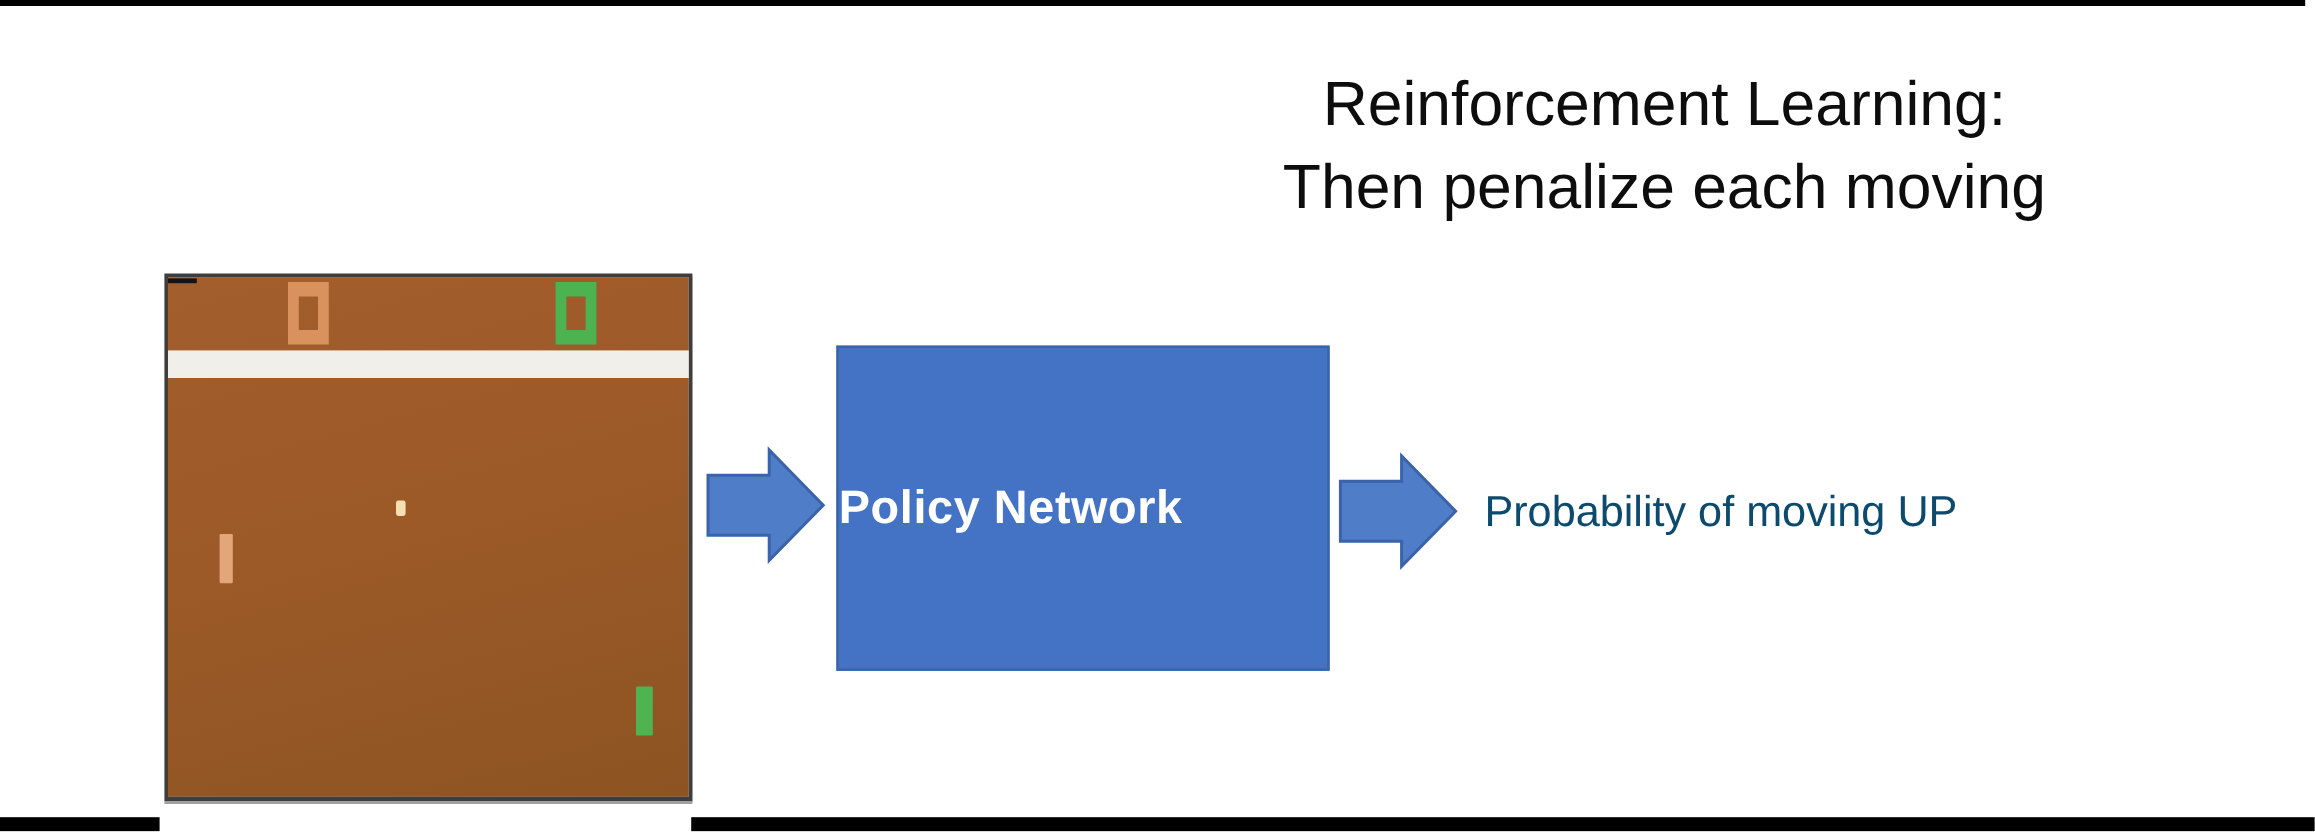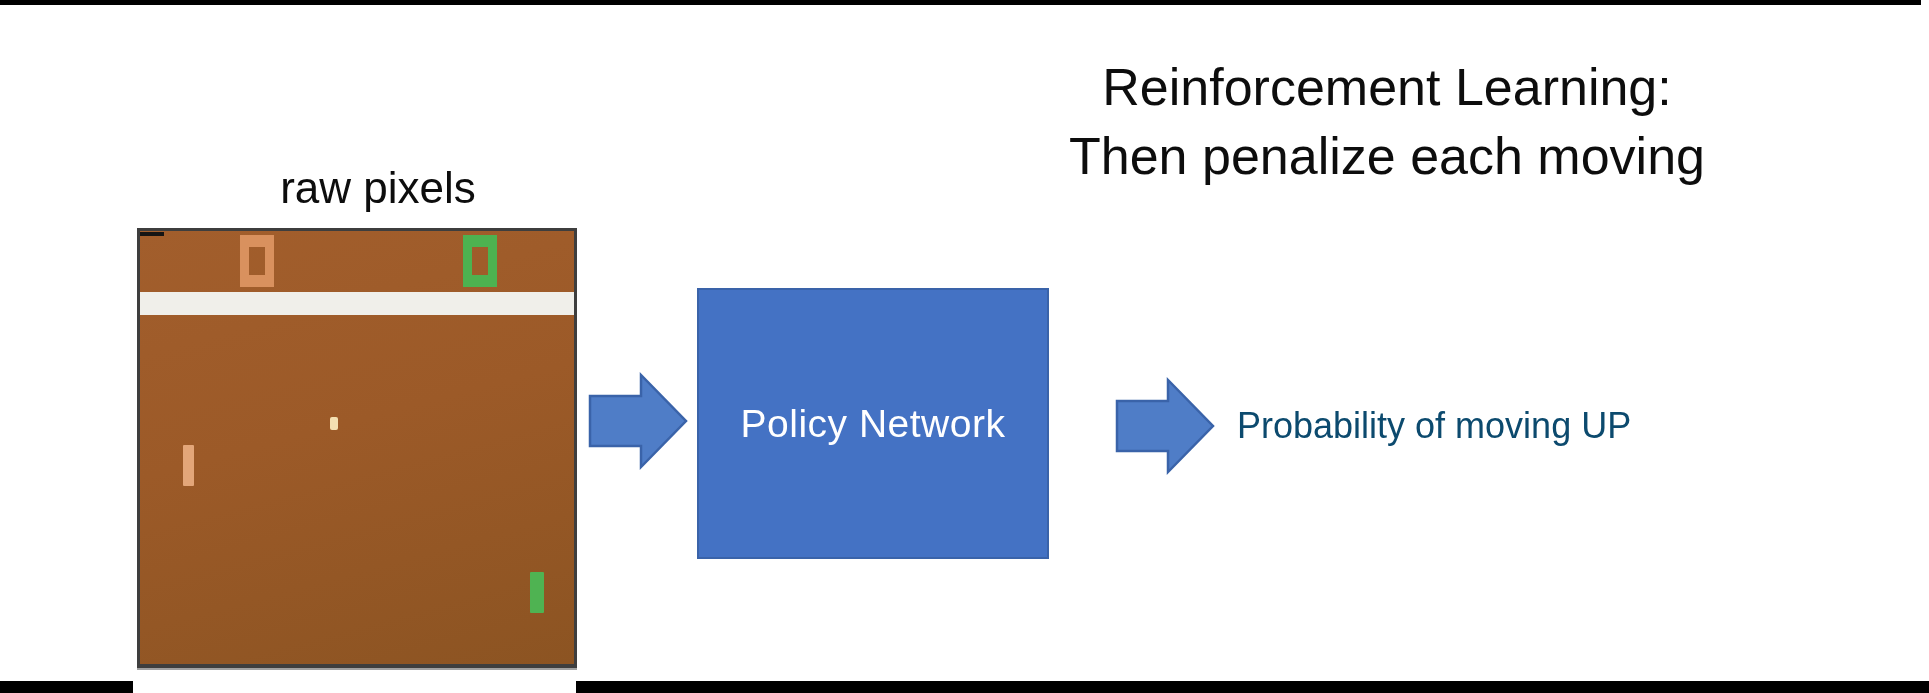--- a/index.html
+++ b/index.html
@@ -54,24 +54,24 @@
   .pong-ball { left: 190px; top: 186px; width: 8px; height: 13px; border-radius: 2px; }
   .paddle { border-radius: 1px; }
   .paddle-left { left: 43px; top: 214px; width: 11px; height: 41px; }
   .paddle-right { left: 390px; top: 341px; width: 14px; height: 41px; }
 
   
   .flow-arrows { left: 0; top: 0; width: 1929px; height: 693px; pointer-events: none; }
 
   
   .policy-box {
-    left: 697px; top: 288px; width: 352px; height: 271px;
+    left: 697px; top: 288px; width: 411px; height: 271px;
     box-sizing: border-box;
     border: 2px solid #3A63A9;
-    display: flex; align-items: center; justify-content: center;
+    display: flex; align-items: center; justify-content: flex-start; font-weight: bold;
   }
   .policy-label {
     color: #ffffff;
     font-size: 39px;
     letter-spacing: 0.5px;
     white-space: nowrap;
   }
 
   
   .output-label {
@@ -99,21 +99,20 @@
 
   <div class="bar bar-top"></div>
   <div class="bar bar-bottom-left"></div>
   <div class="bar bar-bottom-right"></div>
 
   <div class="abs title-block">
     <div class="title-line">Reinforcement Learning:</div>
     <div class="title-line">Then penalize each moving</div>
   </div>
 
-  <div class="abs raw-pixels-label">raw pixels</div>
 
   <div class="abs pong" style="border-color: rgb(62, 62, 62);">
     <div class="pong-dash"></div>
     <div class="score score-left" style="border-color: rgb(217, 145, 94);"></div>
     <div class="score score-right" style="border-color: rgb(77, 178, 80);"></div>
     <div class="pong-stripe" style="background: rgb(240, 239, 234);"></div>
     <div class="pong-ball" style="background: rgb(244, 224, 177);"></div>
     <div class="paddle paddle-left" style="background: rgb(227, 166, 121);"></div>
     <div class="paddle paddle-right" style="background: rgb(79, 179, 82);"></div>
   </div>

